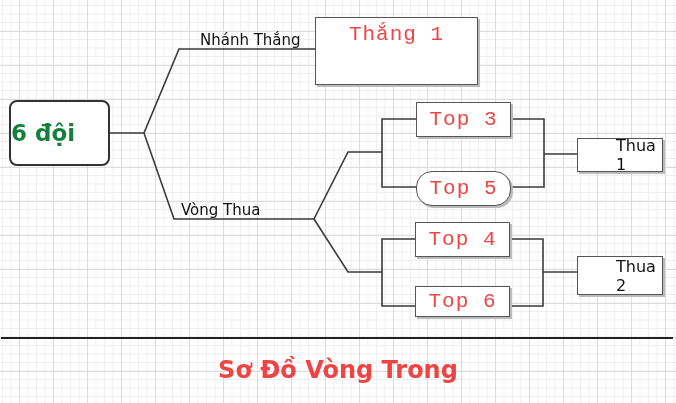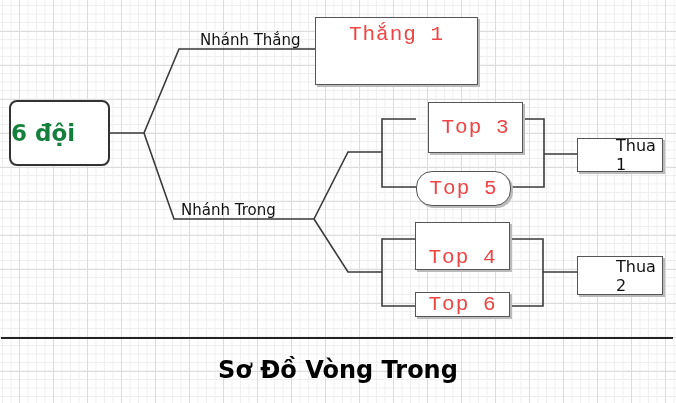--- a/index.html
+++ b/index.html
@@ -32,21 +32,21 @@
   .mono { font-family: "Liberation Mono", "DejaVu Sans Mono", monospace; font-size: 21px; color: #ef4444; letter-spacing: 1px; }
   .sans { font-family: "DejaVu Sans", sans-serif; font-size: 16px; color: #111; padding-left: 38px; }
   .win-group {
     position: absolute; left: 315px; top: 17px; width: 163px; height: 68px;
     box-sizing: border-box; border: 1.5px solid #555; background: #fff; box-shadow: 2px 2px 0 #bbb;
   }
   .win-group .cell { height: 33px; display: flex; align-items: center; justify-content: center; }
   .win-group .cell + .cell { border-top: 1.5px solid #555; }
   .title {
     position: absolute; left: 0; width: 676px; top: 356px; text-align: center;
-    font-weight: bold; font-size: 24px; color: #000000;
+    font-weight: bold; font-size: 24px; color: #ef4444;
   }
 </style>
 </head>
 <body>
 
 <svg class="wires" width="676" height="403">
   <g stroke="#3a3a3a" stroke-width="1.6" fill="none">
 
     <line x1="110" y1="133" x2="144" y2="133"></line>
 
@@ -69,38 +69,38 @@
 
     <line x1="1" y1="338" x2="673" y2="338" stroke="#222" stroke-width="2"></line>
   </g>
 </svg>
 
 <div class="node root">
   <span>6 đội</span>
 </div>
 
 <div class="label" style="left:183px; top:31px;margin-left:17px;">Nhánh Thắng</div>
-<div class="label" style="left:181px; top:201px;">Nhánh Trong</div>
+<div class="label" style="left:181px; top:201px;">Vòng Thua</div>
 
 <div class="win-group">
   <div class="cell mono">
       <span>Thắng 1</span>
     </div>
 </div>
 
-<div class="box mono" style="left:416px; top:102px; width:95px; height:51px;margin-left:12px;">
+<div class="box mono" style="left:416px; top:102px; width:95px; height:35px;">
   <span>Top 3</span>
 </div>
 <div class="box mono" style="left:416px; top:171px; width:95px; height:35px;border-radius:16px;">
   <span>Top 5</span>
 </div>
-<div class="box mono" style="left:415px; top:222px; width:95px; height:48px;align-items:flex-end;">
+<div class="box mono" style="left:415px; top:222px; width:95px; height:35px;">
   <span>Top 4</span>
 </div>
-<div class="box mono" style="left:415px; top:292px; width:95px; height:25px;">
+<div class="box mono" style="left:415px; top:286px; width:95px; height:31px;">
   <span>Top 6</span>
 </div>
 
 <div class="box sans" style="left:577px; top:138px; width:86px; height:34px;">
   <span>Thua 1</span>
 </div>
 <div class="box sans" style="left:577px; top:256px; width:86px; height:39px;">
   <span>Thua 2</span>
 </div>
 

